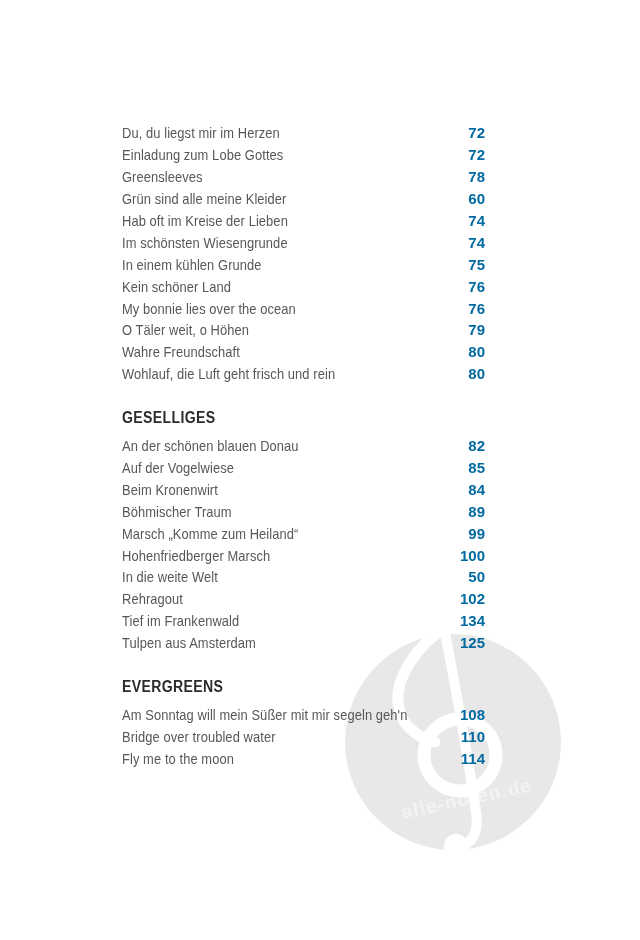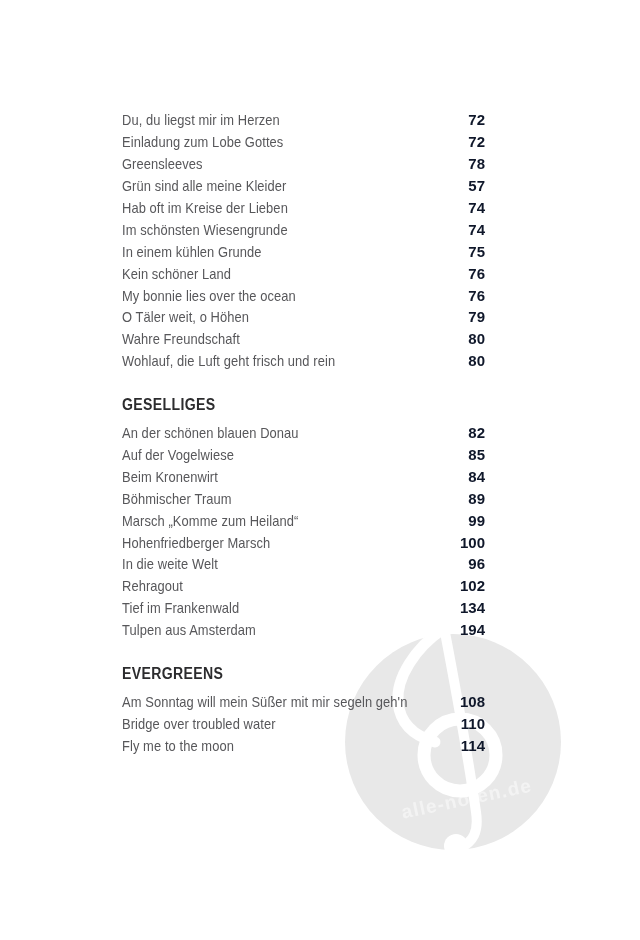--- a/index.html
+++ b/index.html
@@ -23,41 +23,41 @@
     position: absolute;
     left: 340px;
     top: 620px;
     width: 230px;
     height: 242px;
     pointer-events: none;
   }
   .content {
     position: absolute;
     left: 122px;
-    top: 109px;
+    top: 122px;
     width: 363px;
   }
   .toc-row {
     display: flex;
     justify-content: space-between;
     align-items: center;
     height: 21.9px;
   }
   .song-title {
     font-size: 15px;
     color: #57575a;
     white-space: nowrap;
     transform: scaleX(0.86);
     transform-origin: left center;
     letter-spacing: 0.1px;
   }
   .page-num {
     font-size: 15px;
     font-weight: bold;
-    color: #0f172a;
+    color: #0369a1;
     white-space: nowrap;
   }
   .section-header {
     margin-top: 22px;
     margin-bottom: 6px;
     height: 22px;
     display: flex;
     align-items: center;
     font-size: 16px;
     font-weight: bold;
@@ -107,21 +107,21 @@
         <div class="toc-row">
           <span class="song-title">Einladung zum Lobe Gottes</span>
           <span class="page-num">72</span>
         </div>
         <div class="toc-row">
           <span class="song-title">Greensleeves</span>
           <span class="page-num">78</span>
         </div>
         <div class="toc-row">
           <span class="song-title">Grün sind alle meine Kleider</span>
-          <span class="page-num">57</span>
+          <span class="page-num">60</span>
         </div>
         <div class="toc-row">
           <span class="song-title">Hab oft im Kreise der Lieben</span>
           <span class="page-num">74</span>
         </div>
         <div class="toc-row">
           <span class="song-title">Im schönsten Wiesengrunde</span>
           <span class="page-num">74</span>
         </div>
         <div class="toc-row">
@@ -170,33 +170,33 @@
         <div class="toc-row">
           <span class="song-title">Marsch „Komme zum Heiland“</span>
           <span class="page-num">99</span>
         </div>
         <div class="toc-row">
           <span class="song-title">Hohenfriedberger Marsch</span>
           <span class="page-num">100</span>
         </div>
         <div class="toc-row">
           <span class="song-title">In die weite Welt</span>
-          <span class="page-num">96</span>
+          <span class="page-num">50</span>
         </div>
         <div class="toc-row">
           <span class="song-title">Rehragout</span>
           <span class="page-num">102</span>
         </div>
         <div class="toc-row">
           <span class="song-title">Tief im Frankenwald</span>
           <span class="page-num">134</span>
         </div>
         <div class="toc-row">
           <span class="song-title">Tulpen aus Amsterdam</span>
-          <span class="page-num">194</span>
+          <span class="page-num">125</span>
         </div>
       </div>
       <div class="section">
         <div class="section-header">EVERGREENS</div>
         <div class="toc-row">
           <span class="song-title">Am Sonntag will mein Süßer mit mir segeln geh'n</span>
           <span class="page-num">108</span>
         </div>
         <div class="toc-row">
           <span class="song-title">Bridge over troubled water</span>

